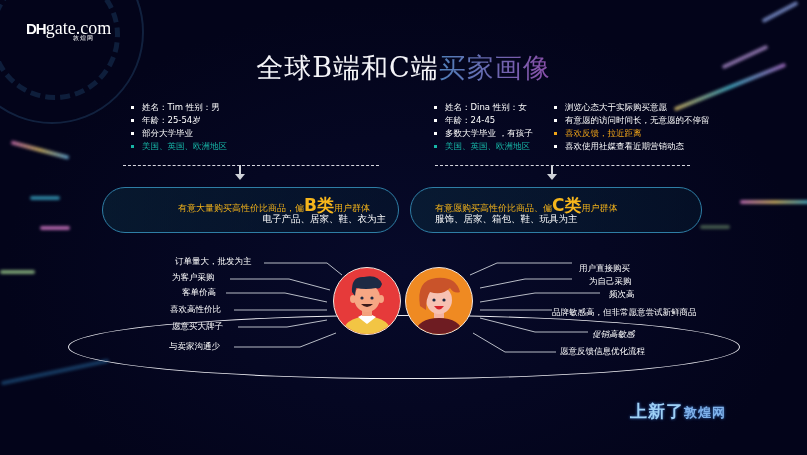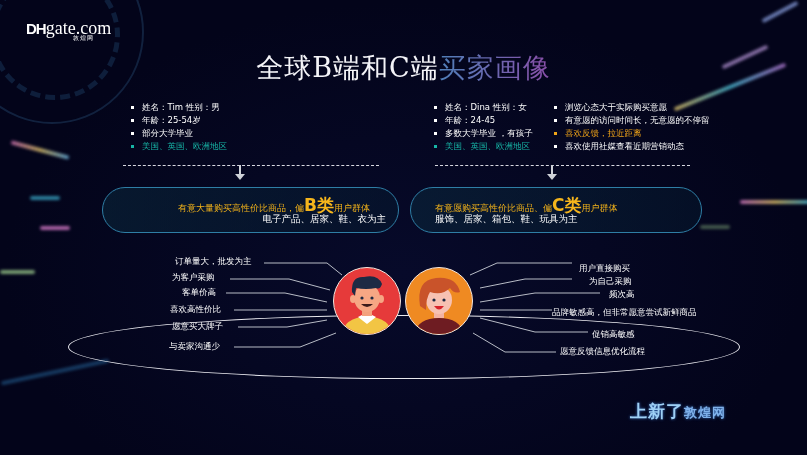--- a/index.html
+++ b/index.html
@@ -130,21 +130,21 @@
   <div class="lbl" style="left:172px;top:272px;">为客户采购</div>
   <div class="lbl" style="left:166px;top:287px;margin-left:16px;">客单价高</div>
   <div class="lbl" style="left:170px;top:304px;">喜欢高性价比</div>
   <div class="lbl" style="left:172px;top:321px;">愿意买大牌子</div>
   <div class="lbl" style="left:169px;top:341px;">与卖家沟通少</div>
 
   <div class="lbl" style="left:579px;top:263px;">用户直接购买</div>
   <div class="lbl" style="left:589px;top:276px;">为自己采购</div>
   <div class="lbl" style="left:609px;top:289px;">频次高</div>
   <div class="lbl" style="left:552px;top:307px;">品牌敏感高，但非常愿意尝试新鲜商品</div>
-  <div class="lbl" style="left:592px;top:329px;">促销高敏感</div>
+  <div class="lbl" style="left:592px;top:329px;font-style:italic;">促销高敏感</div>
   <div class="lbl" style="left:560px;top:346px;">愿意反馈信息优化流程</div>
 
   <div class="avatar" style="left:333px;top:267px;background:#e63a3a;">
     <svg width="66" height="66" viewBox="0 0 66 66">
       <path d="M8 66 Q10 50 33 48 Q56 50 58 66Z" fill="#f2c544"></path>
       <path d="M24 49 L33 56 L42 49 L38 47 L28 47Z" fill="#fff"></path>
       <rect x="28" y="38" width="10" height="10" fill="#f4a27e"></rect>
       <ellipse cx="33" cy="30" rx="13" ry="14" fill="#f6a784"></ellipse>
       <ellipse cx="19" cy="31" rx="3" ry="4" fill="#f6a784"></ellipse>
       <ellipse cx="47" cy="31" rx="3" ry="4" fill="#f6a784"></ellipse>

